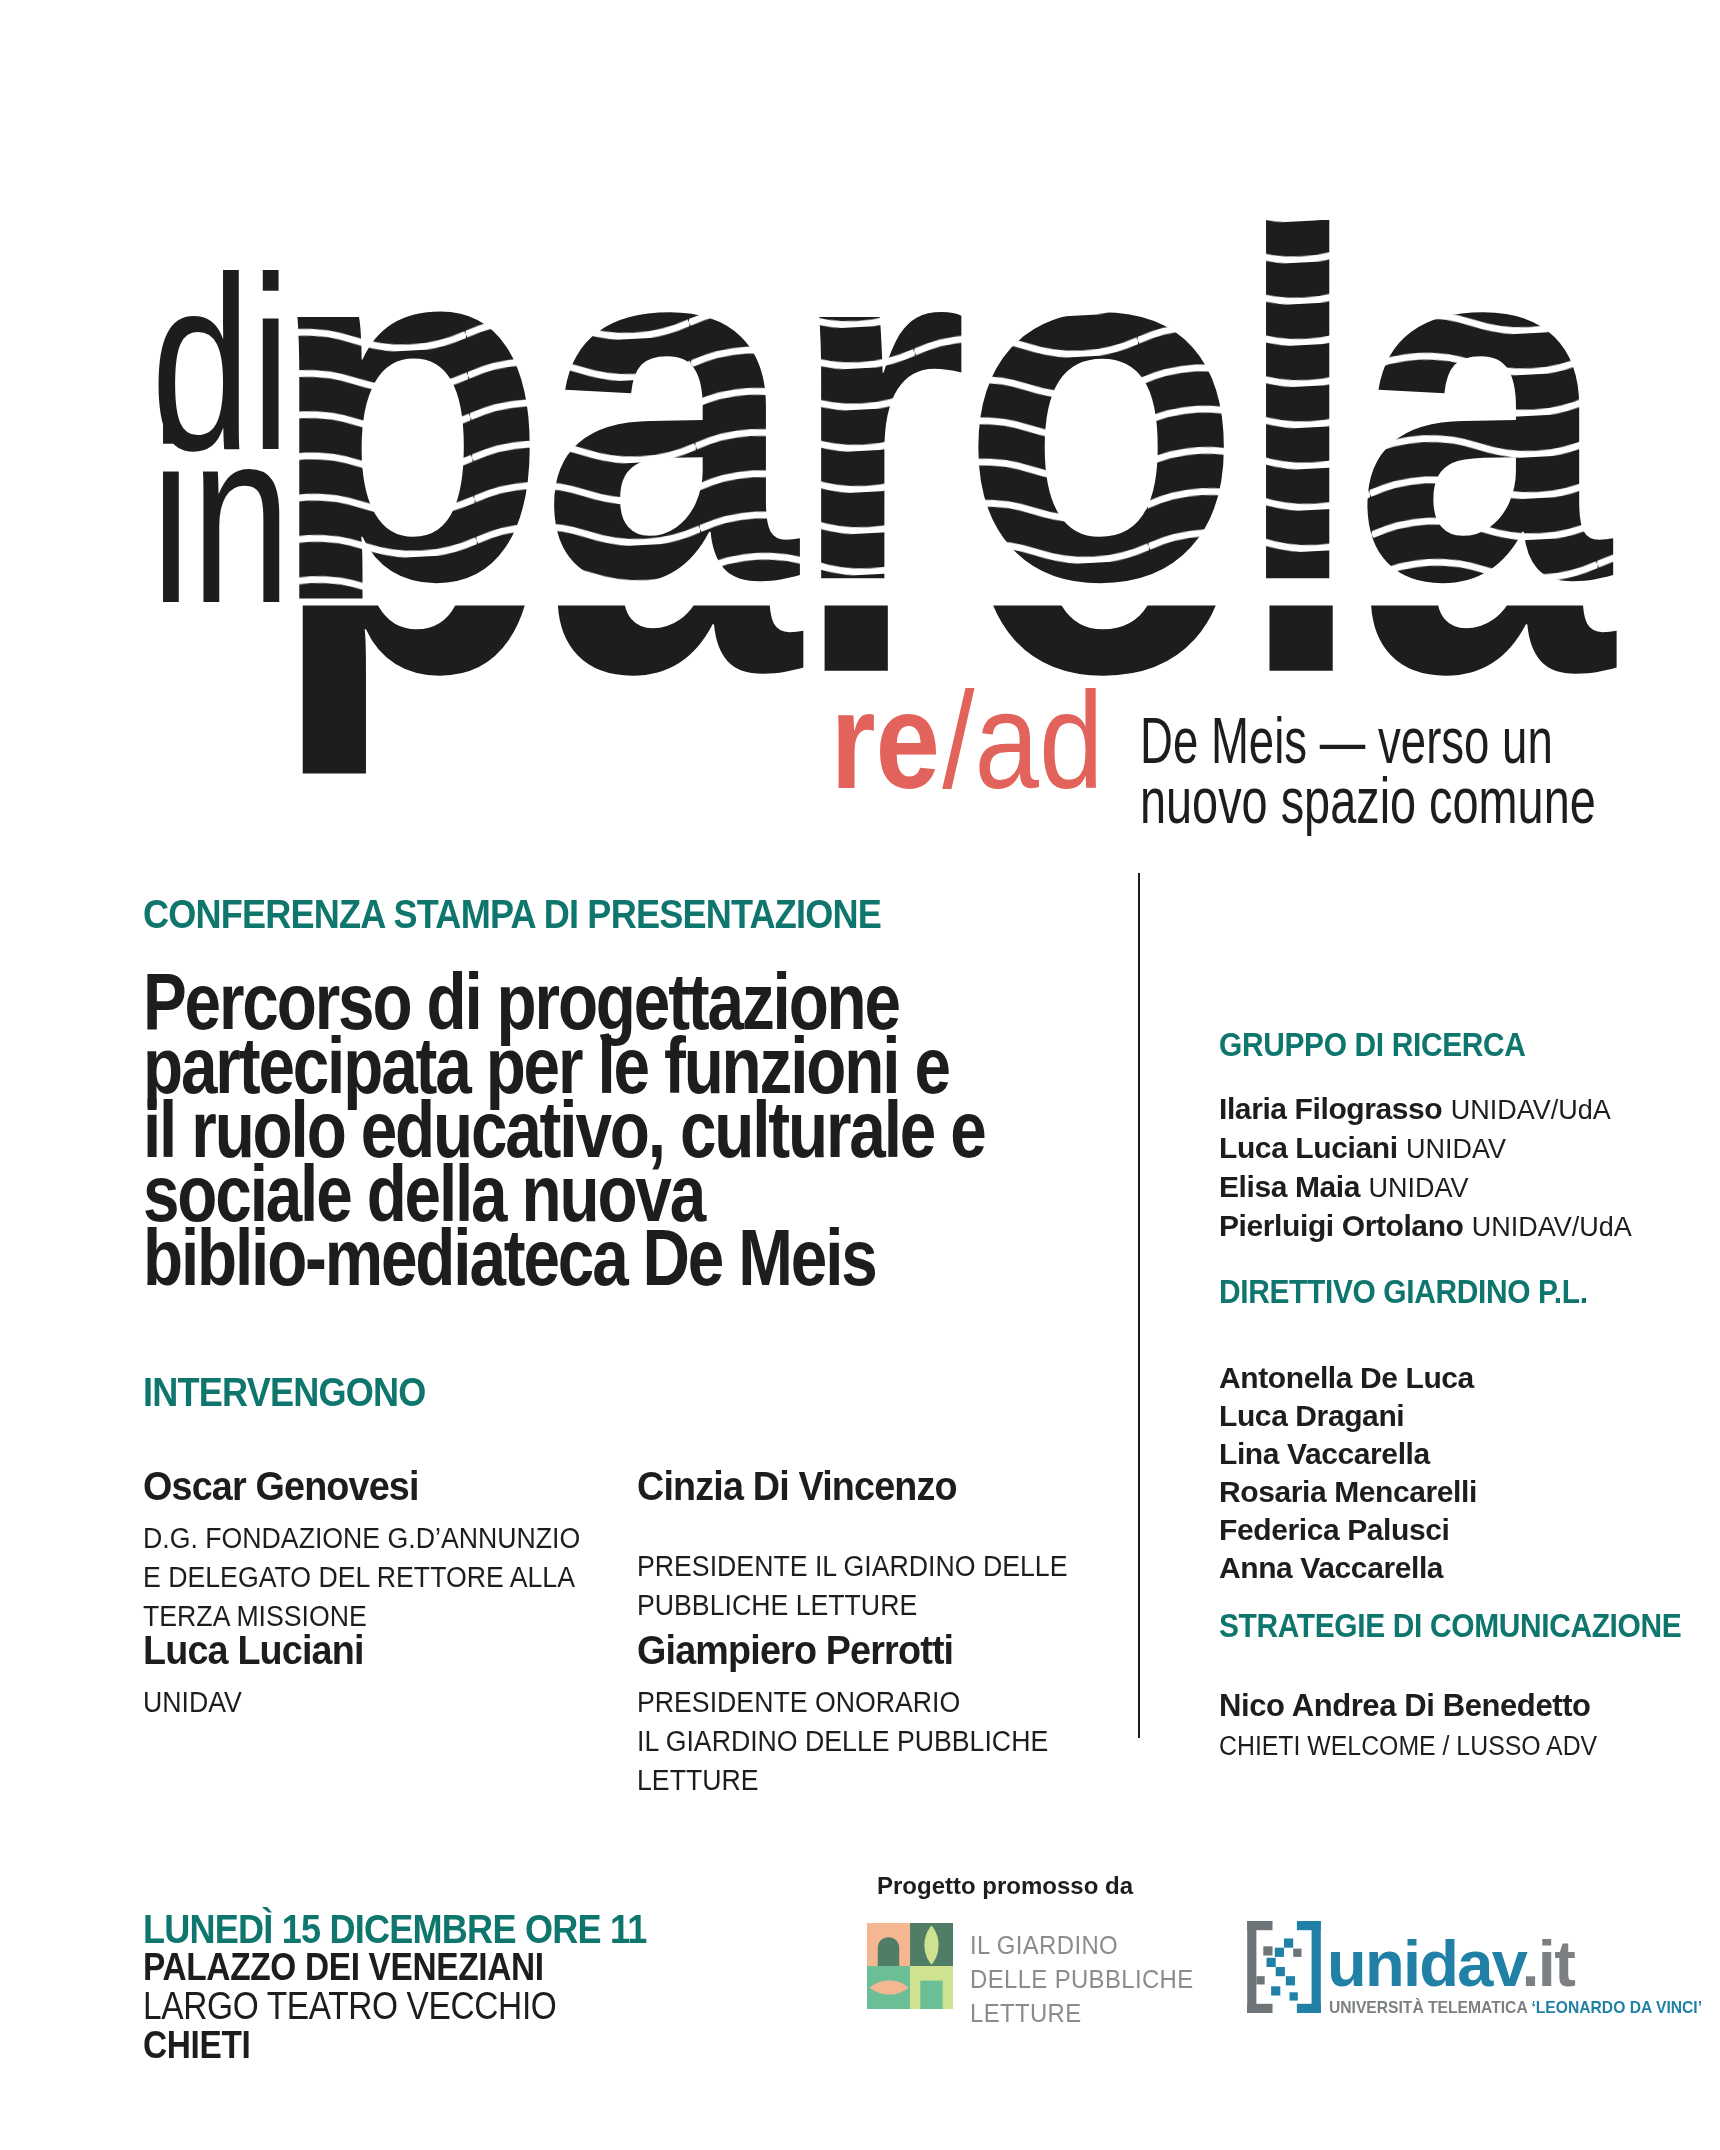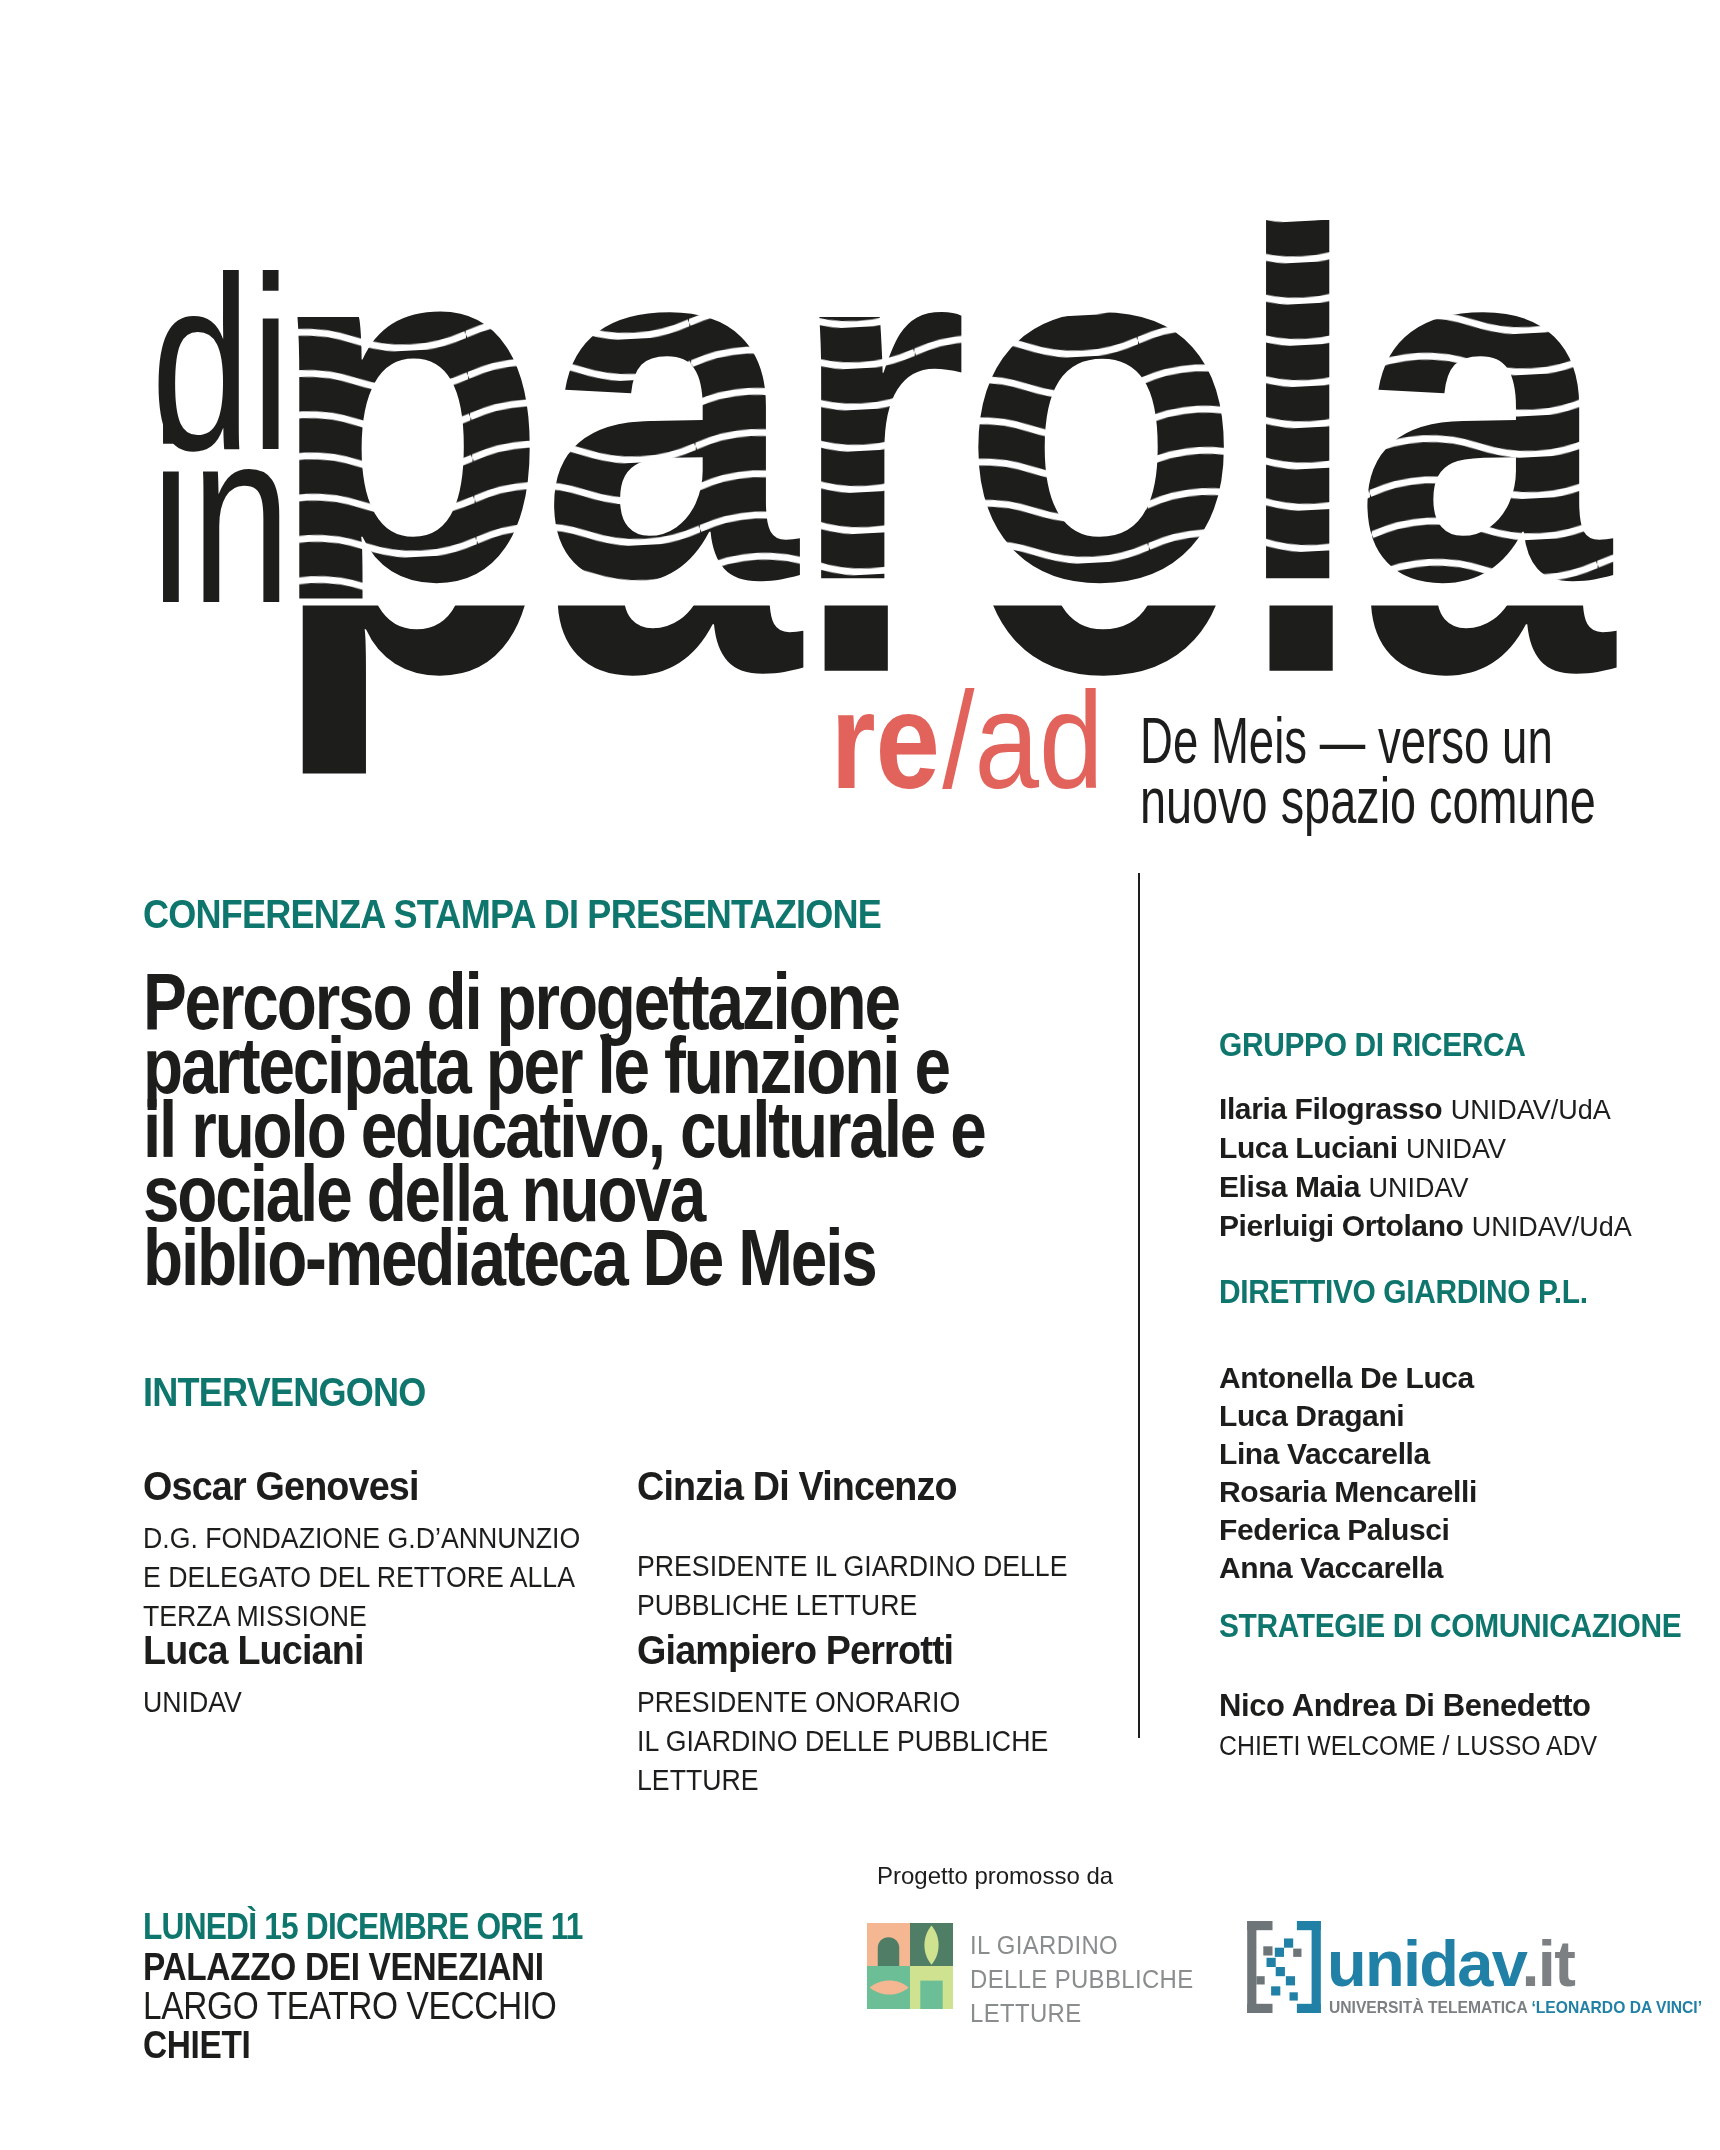--- a/index.html
+++ b/index.html
@@ -16,24 +16,24 @@
   .kicker{font-size:41px;font-weight:bold;letter-spacing:-0.9px;}
   .kicker-sm{font-size:34px;font-weight:bold;letter-spacing:-0.4px;}
   .title{font-size:80px;line-height:64px;font-weight:bold;letter-spacing:-2.6px;}
   .name-lg{font-size:41px;font-weight:bold;letter-spacing:-0.9px;}
   .role{font-size:29px;line-height:39px;font-weight:400;letter-spacing:0;}
   .member{font-size:30px;line-height:38px;}
   .member b{font-weight:bold;letter-spacing:-0.4px;}
   .member span.aff{font-weight:400;font-size:27px;}
   .name-md{font-size:31px;font-weight:bold;letter-spacing:-0.4px;}
   .small-caps-line{font-size:27px;font-weight:400;}
-  .date-line{font-size:36px;font-weight:bold;letter-spacing:-0.9px;}
+  .date-line{font-size:41px;font-weight:bold;letter-spacing:-0.9px;}
   .venue-line{font-size:38px;font-weight:400;letter-spacing:-0.4px;}
   .venue-city{font-size:38px;font-weight:bold;letter-spacing:-0.4px;}
-  .promo-label{font-size:24px;font-weight:400;}
+  .promo-label{font-size:24px;font-weight:700;margin-top:10px;}
   .giardino-line{font-size:26px;line-height:34px;font-weight:400;letter-spacing:0.4px;}
   .divider{position:absolute;left:1138px;top:873px;width:1.7px;height:865px;background:#1d1d1b;}
   .unidav-big{font-size:65px;font-weight:bold;letter-spacing:-1.7px;}
   .unidav-sub{font-size:17px;font-weight:bold;letter-spacing:0;}
   .ub{color:#2180a6;} .ug{color:#7c8083;}
   svg text{font-family:"Liberation Sans",sans-serif;}
 </style>
 </head>
 <body>
 

